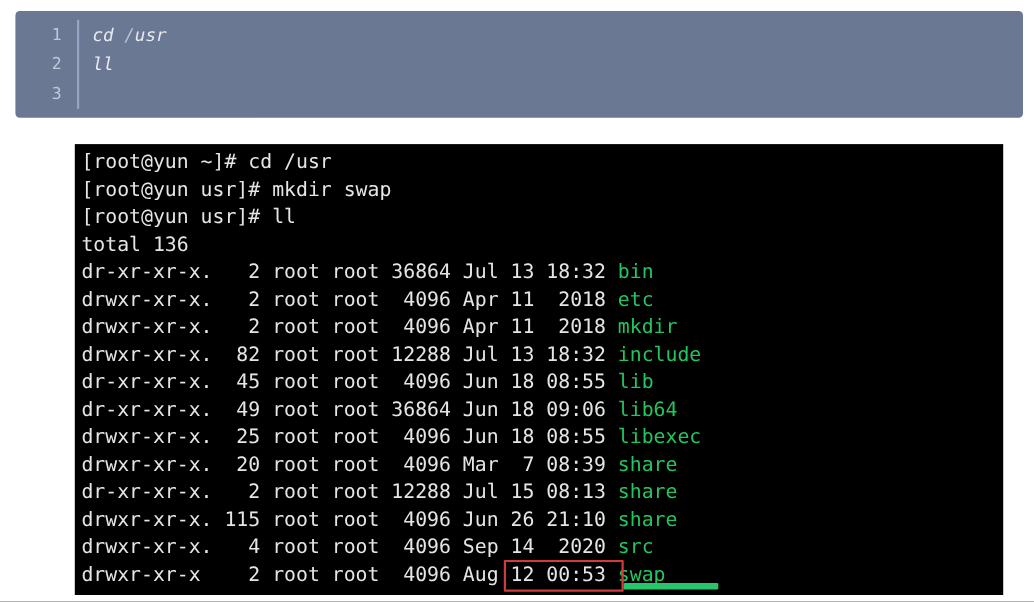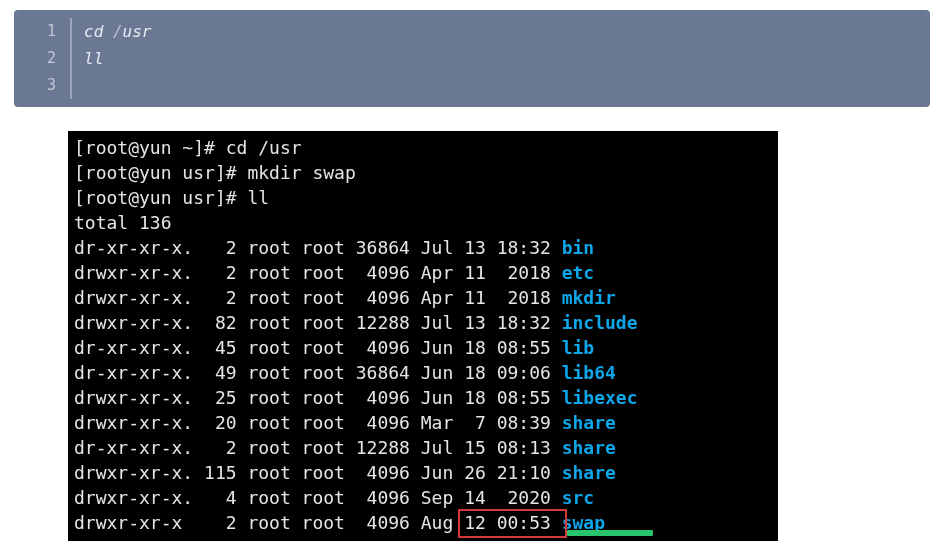--- a/index.html
+++ b/index.html
@@ -50,39 +50,38 @@
     font-size: 16px;
     line-height: 27px;
     font-style: italic;
   }
   .snippet .code .slash {
     color: #b9c1d4;
   }
 
   
   .term-wrap {
-    width: 710px;
+    width: 844px;
     margin-left: 68px;
     margin-top: 24px;
     background: #000;
     padding: 4px 0 6px 6px;
     box-sizing: border-box;
     position: relative;
     overflow: hidden;
   }
   .term {
     font-family: "Consolas", "Menlo", "DejaVu Sans Mono", monospace;
     font-size: 18px;
     line-height: 25px;
     color: #e5e5e5;
     white-space: pre;
   }
   .term .dir {
-    color: #0ea5e9;
-    font-weight: bold;
+    color: #22c55e;
   }
   .hl-box {
     position: absolute;
     border: 2px solid #d43a3a;
     border-radius: 1px;
     pointer-events: none;
   }
   .hl-under {
     position: absolute;
     background: #29c56d;

